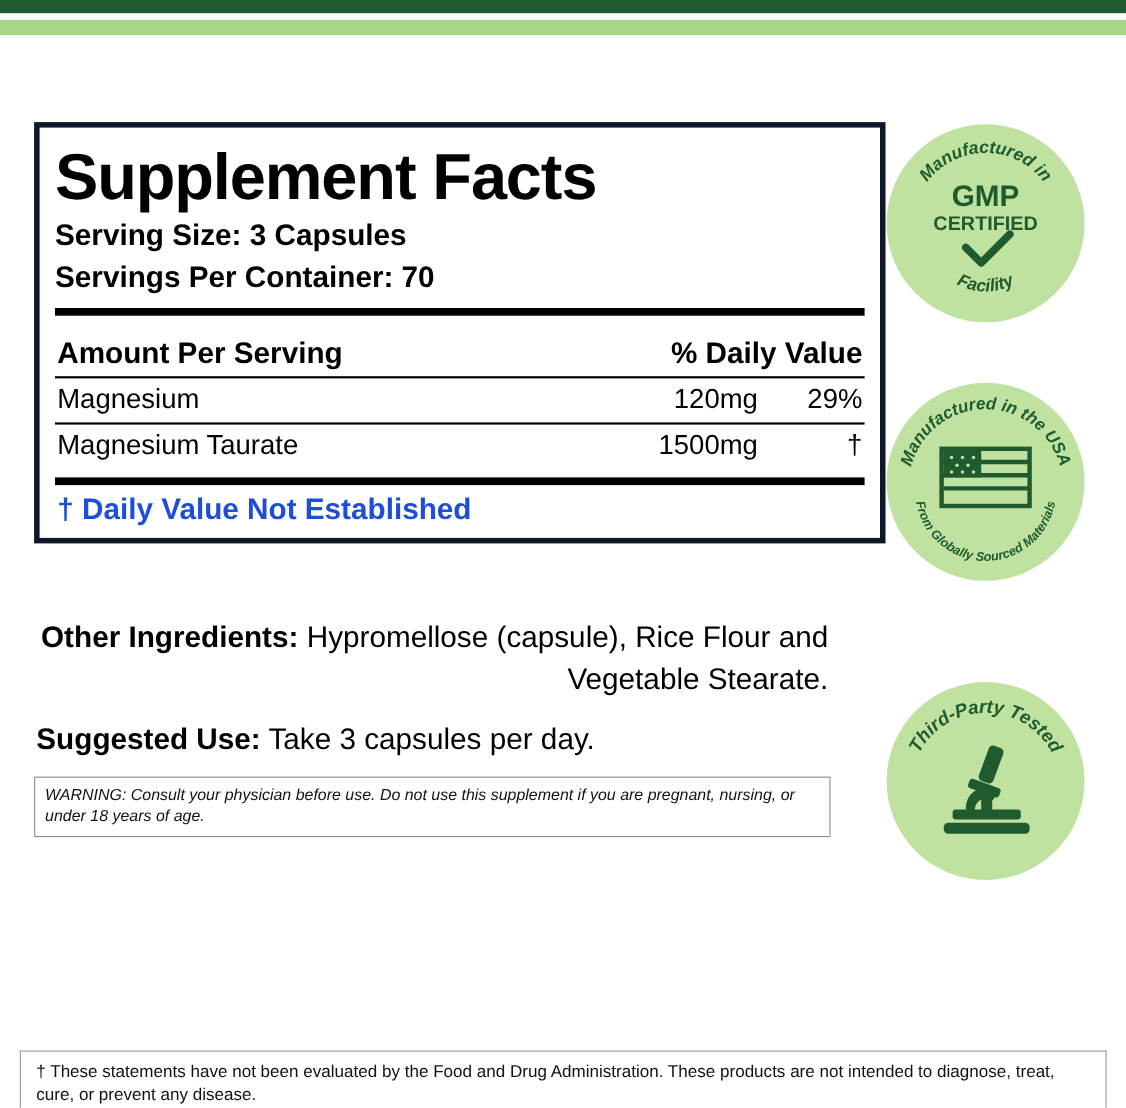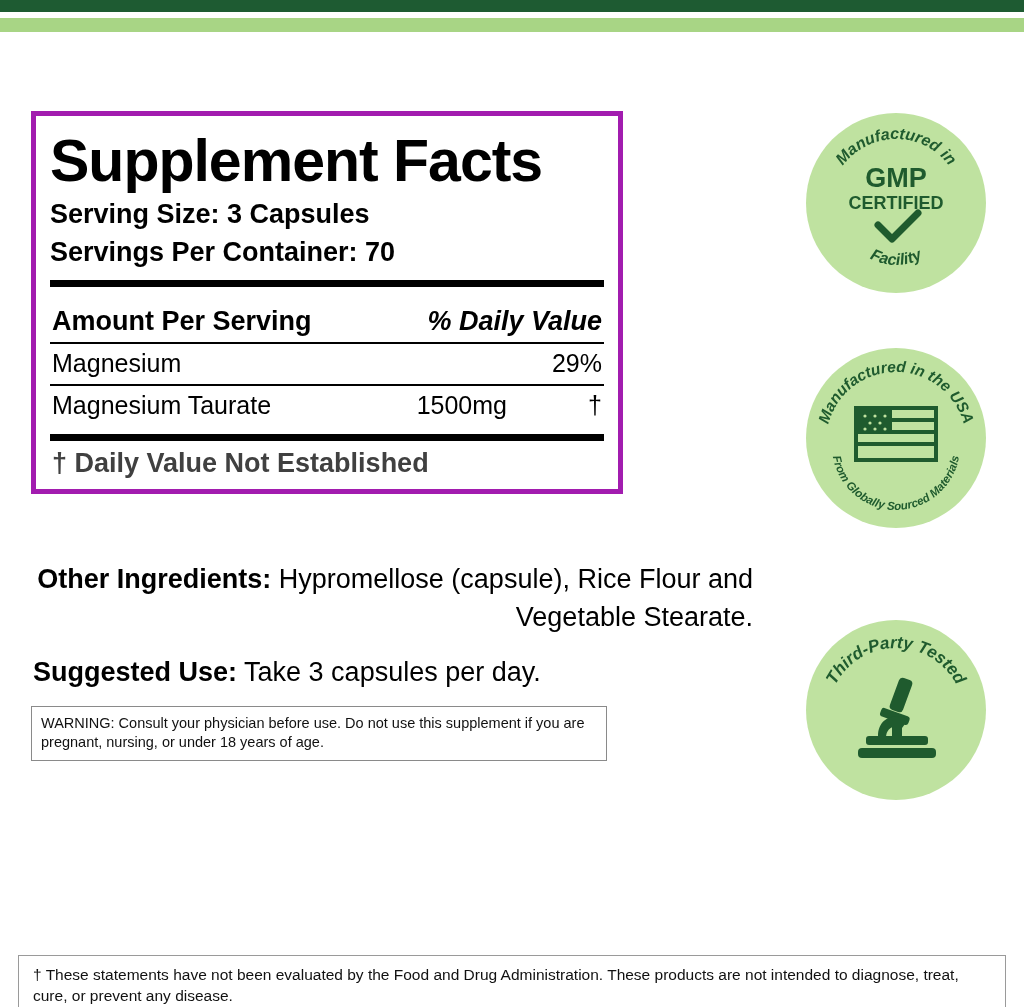--- a/index.html
+++ b/index.html
@@ -28,22 +28,22 @@
     top: 18px; left: 0;
     width: 1024px; height: 14px;
     background: #a8d585;
   }
 
   
   .facts-panel {
     position: absolute;
     left: 31px;
     top: 111px;
-    width: 592px;
-    border: 5px solid #a21caf;
+    width: 774px;
+    border: 5px solid #0f172a;
     box-sizing: border-box;
     background: #fff;
     padding: 10px 14px 8px 14px;
   }
   .facts-title {
     font-size: 59px;
     line-height: 1.0;
     font-weight: bold;
     letter-spacing: -1px;
     margin: 6px 0 4px 0;
@@ -71,27 +71,26 @@
     font-size: 27px;
     padding: 4px 2px 5px 2px;
     margin-top: 15px;
   }
   .col-name { flex: 1 1 auto; text-align: left; }
   .col-amt  { width: 180px; text-align: right; }
   .col-dv   { width: 95px;  text-align: right; }
   .row-head .col-amt {
     width: 275px;
     text-align: right;
-    font-style: italic;
   }
   .dagger-note {
     font-size: 27px;
     font-weight: bold;
     padding: 7px 2px 2px 2px;
-    color: #404040;
+    color: #1d4ed8;
   }
 
   
   .other-block {
     position: absolute;
     left: 33px;
     top: 560px;
     width: 720px;
   }
   .oi-line {
@@ -104,27 +103,28 @@
     font-size: 27px;
     line-height: 1.42;
     margin-top: 16px;
   }
   .su-line b { font-weight: bold; }
 
   .warning-box {
     position: absolute;
     left: 31px;
     top: 706px;
-    width: 576px;
+    width: 724px;
     box-sizing: border-box;
     border: 1px solid #8a8a8a;
     padding: 7px 9px 9px 9px;
     font-size: 14.5px;
     line-height: 1.28;
     color: #111;
+    font-style: italic;
   }
 
   
   .badge {
     position: absolute;
     border-radius: 50%;
     background: #bfe2a0;
     display: block;
   }
   #badge-gmp { left: 806px; top: 113px; width: 180px; height: 180px; }
@@ -168,20 +168,21 @@
 
   <div class="row row-head">
     <span class="col-name">Amount Per Serving</span>
     <span class="col-amt">% Daily Value</span>
   </div>
 
   <div class="rule-thin"></div>
 
   <div class="row">
     <span class="col-name">Magnesium</span>
+    <span class="col-amt">120mg</span>
     <span class="col-dv">29%</span>
   </div>
 
   <div class="rule-thin"></div>
 
   <div class="row">
     <span class="col-name">Magnesium Taurate</span>
     <span class="col-amt">1500mg</span>
     <span class="col-dv">†</span>
   </div>

